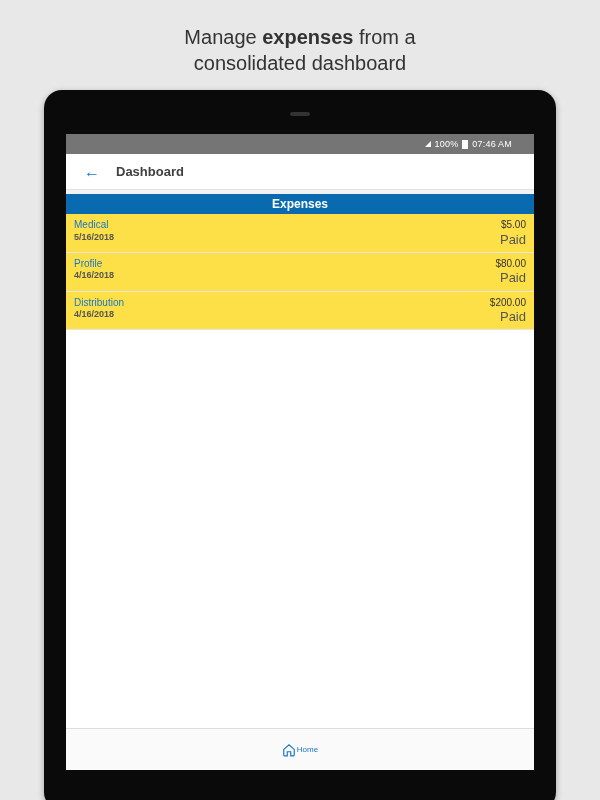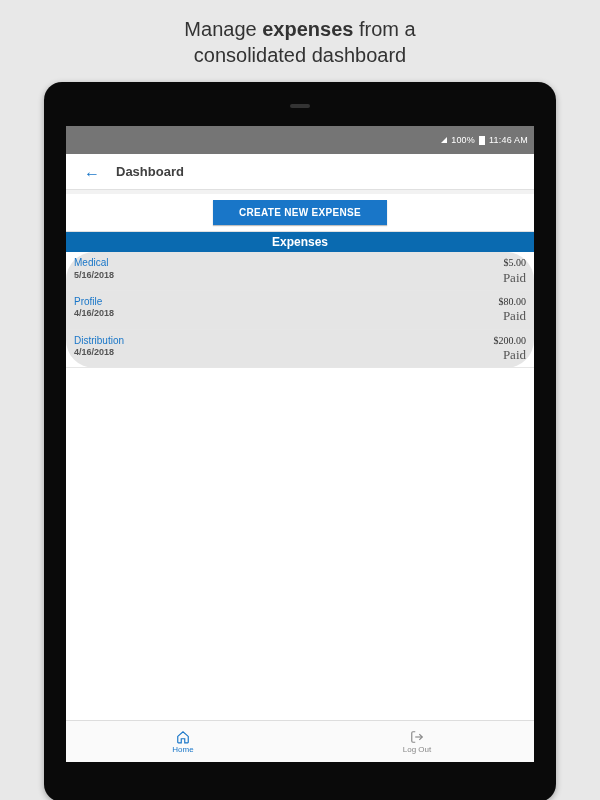--- a/index.html
+++ b/index.html
@@ -10,20 +10,21 @@
     color: #222;
     overflow: hidden;
   }
   .caption {
     text-align: center;
     padding: 16px 0 14px 0;
     font-size: 20px;
     color: #333;
     font-weight: 300;
     line-height: 1.3;
+    margin-top: 8px;
   }
   .caption b { font-weight: 600; }
   .tablet-frame {
     width: 512px;
     height: 720px;
     margin: 0 auto;
     background: #0a0a0a;
     border-radius: 18px;
     padding: 44px 22px 40px 22px;
     position: relative;
@@ -40,28 +41,28 @@
   .screen {
     width: 100%;
     height: 100%;
     background: #fff;
     display: flex;
     flex-direction: column;
     overflow: hidden;
   }
   
   .statusbar {
-    height: 28px;
+    height: 20px;
     background: #757575;
     color: #fff;
     font-size: 9px;
     display: flex;
     align-items: center;
     justify-content: flex-end;
-    padding: 0 6px;
+    padding: 0 22px;
     gap: 4px;
     letter-spacing: 0.2px;
   }
   .statusbar .tri {
     width: 0; height: 0;
     border-left: 6px solid transparent;
     border-bottom: 6px solid #fff;
   }
   .app-header {
     background: #fff;
@@ -107,48 +108,47 @@
   }
   .section-bar {
     background: #0a6ab0;
     color: #fff;
     text-align: center;
     font-weight: 700;
     font-size: 12px;
     padding: 3px 0;
   }
   .list {
-    background: #e5e5e5;
+    background: #fde047;
     flex-shrink: 0;
-    border-radius: 28px;
   }
   .row {
     display: flex;
     justify-content: space-between;
     padding: 5px 8px 4px 8px;
     border-bottom: 1px solid #e6e6e6;
     font-size: 10px;
     line-height: 1.25;
   }
   .row .left .title { color: #1976c8; font-size: 10px; }
   .row .left .date  { color: #555; font-size: 9px; font-weight: bold; }
-  .row .right { text-align: right; font-family: Liberation Serif, serif; }
+  .row .right { text-align: right; }
   .row .right .amt  { color: #333; font-size: 10px; }
   .row .right .stat { color: #555; font-size: 13px; }
   .filler { flex: 1; background: #fff; }
   .bottom-nav {
     height: 42px;
     border-top: 1px solid #ddd;
     display: flex;
     background: #fafafa;
   }
   .nav-item {
     flex: 1;
     display: flex;
-    flex-direction: column;
+    flex-direction: row;
     align-items: center;
     justify-content: center;
     font-size: 8px;
     color: #888;
     gap: 1px;
     cursor: pointer;
   }
   .nav-item.active { color: #1976c8; }
   .nav-icon { width: 14px; height: 14px; }
   .nav-icon svg { width: 14px; height: 14px; display: block; }
@@ -163,33 +163,30 @@
 
 <div class="tablet-frame">
   <div class="tablet-camera"></div>
   <div class="screen">
 
     <div class="statusbar">
       <span class="tri"></span>
       <span>100%</span>
       <span style="display:inline-block;width:6px;height:9px;border:1px solid #fff;background:#fff;position:relative;">
       </span>
-      <span>11:46 AM</span>
+      <span>07:46 AM</span>
     </div>
 
     <div class="app-header">
       <span class="back-arrow">←</span>
       <span class="app-title">Dashboard</span>
     </div>
 
     <div class="subheader-gap"></div>
 
-    <div class="create-row">
-      <button class="create-btn">CREATE NEW EXPENSE</button>
-    </div>
 
     <div class="section-bar">Expenses</div>
 
     <div class="list">
       <div class="row">
         <div class="left">
           <div class="title">Medical</div>
           <div class="date">5/16/2018</div>
         </div>
         <div class="right">
@@ -223,26 +220,16 @@
 
     <div class="bottom-nav">
       <div class="nav-item active">
         <span class="nav-icon">
           <svg viewBox="0 0 24 24" fill="none" stroke="currentColor" stroke-width="2">
               <path d="M3 11l9-8 9 8v10a1 1 0 0 1-1 1h-5v-7h-6v7H4a1 1 0 0 1-1-1z"></path>
             </svg>
         </span>
         <span>Home</span>
       </div>
-      <div class="nav-item">
-        <span class="nav-icon">
-          <svg viewBox="0 0 24 24" fill="none" stroke="currentColor" stroke-width="2">
-              <path d="M9 21H5a2 2 0 0 1-2-2V5a2 2 0 0 1 2-2h4"></path>
-              <path d="M16 17l5-5-5-5"></path>
-              <path d="M21 12H9"></path>
-            </svg>
-        </span>
-        <span>Log Out</span>
-      </div>
     </div>
 
   </div>
 </div>
 
 </body></html>

